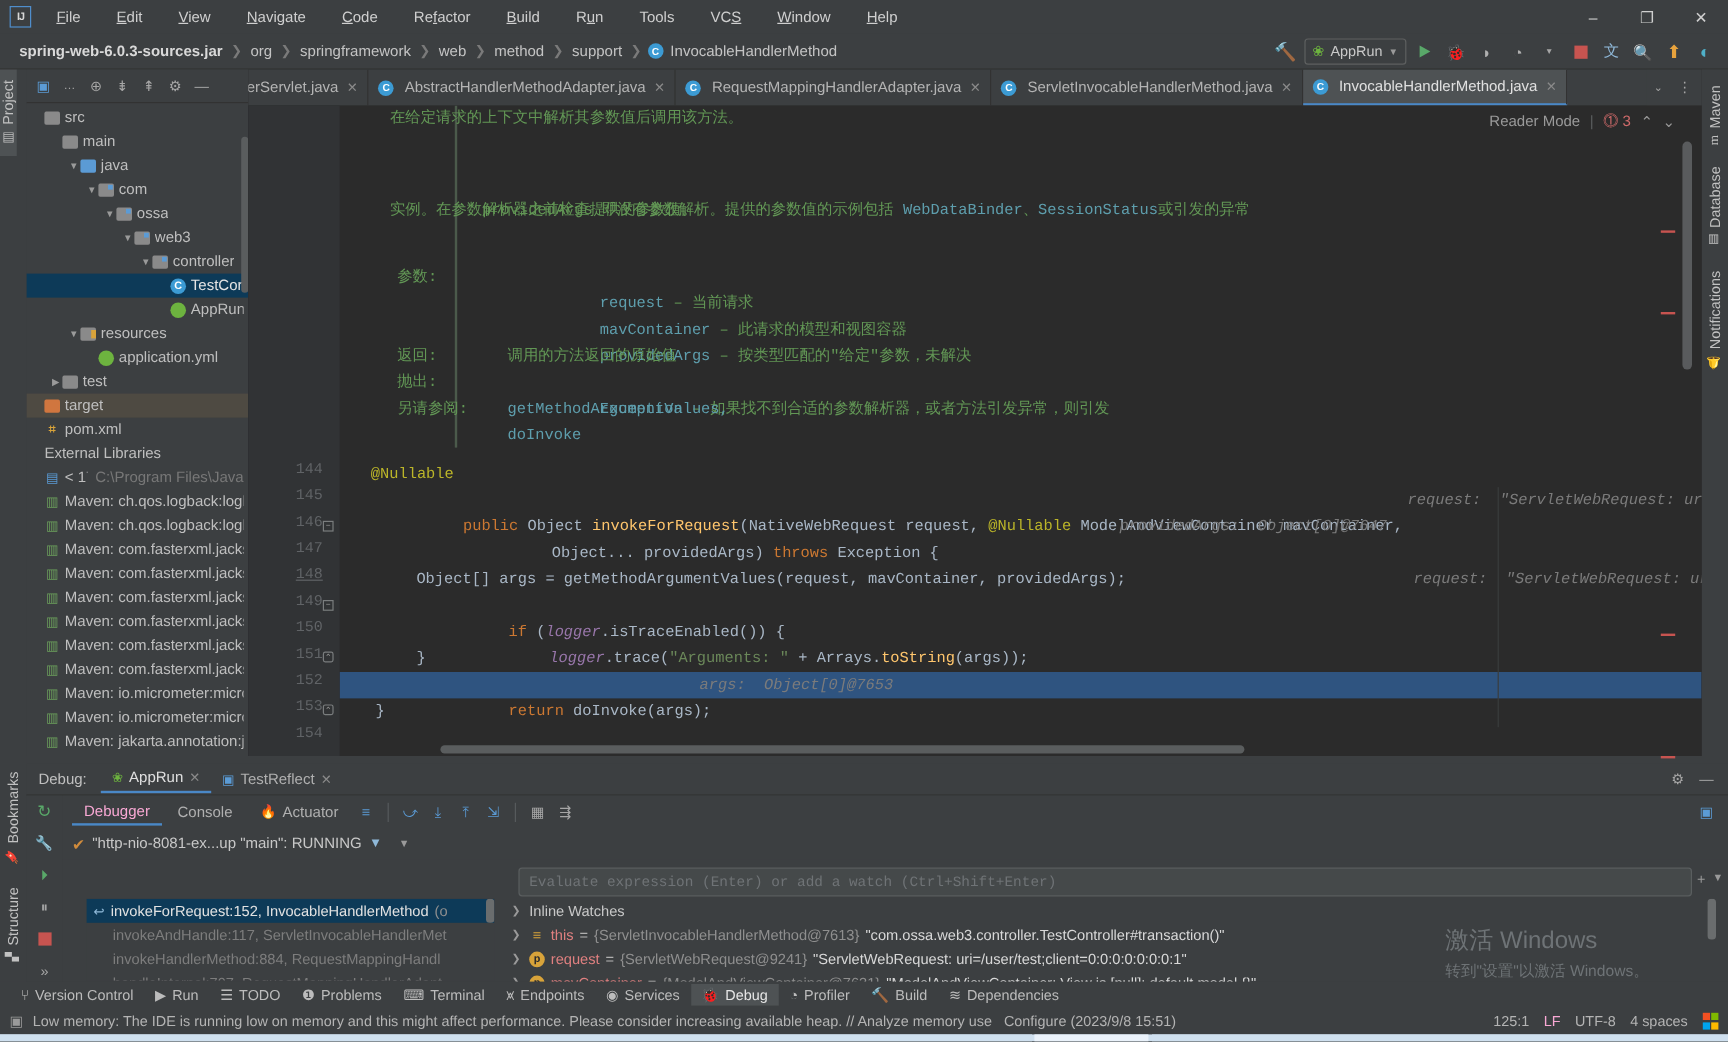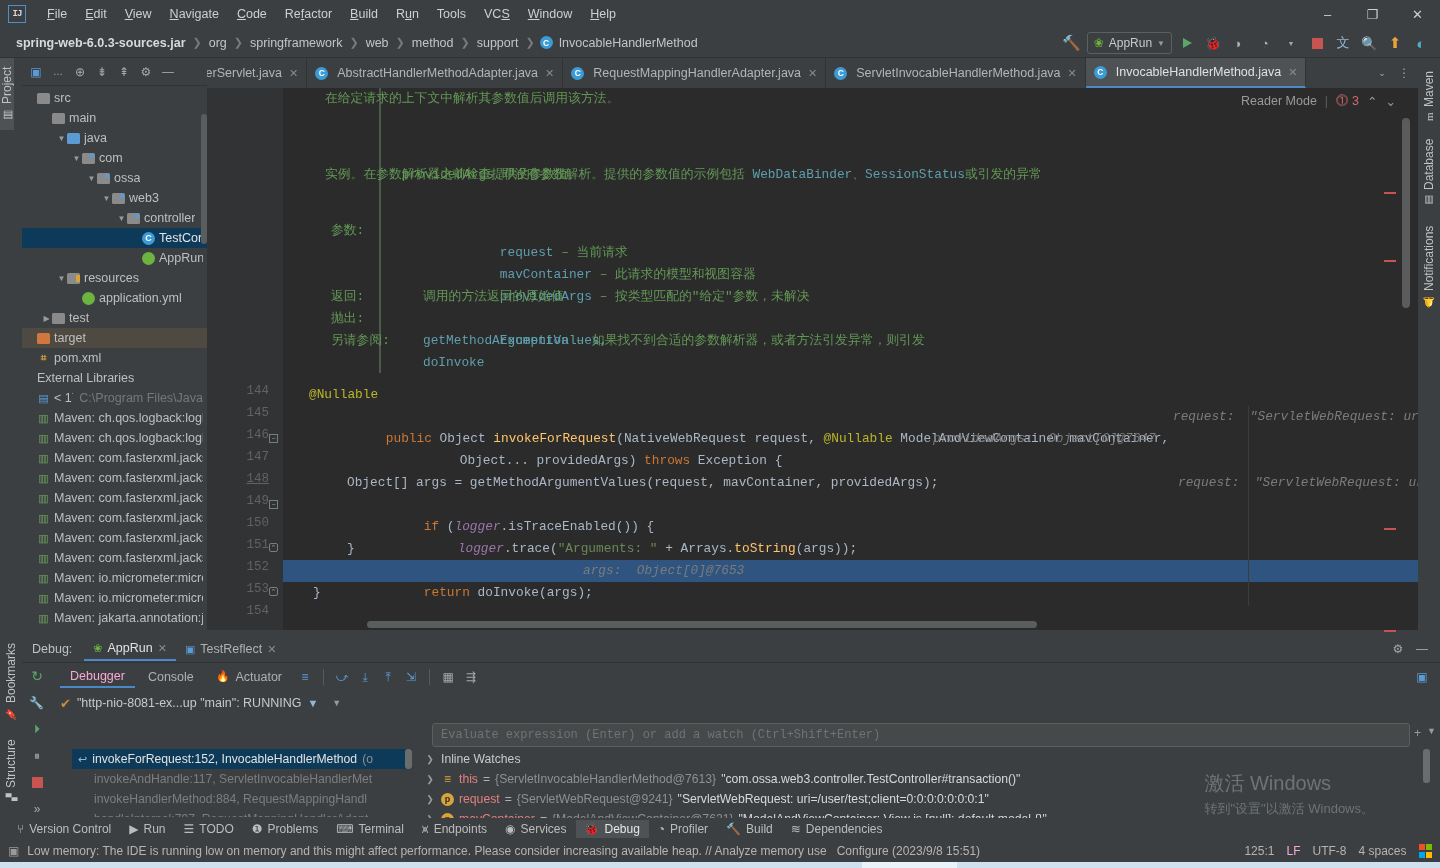--- a/index.html
+++ b/index.html
@@ -14,25 +14,25 @@
   .app { position: relative; width: 1440px; height: 868px; }
 
   
   .titlebar {
     position: absolute; left: 0; top: 0; width: 1440px; height: 28px;
     background: #3c3f41; display: flex; align-items: center;
   }
   .ij-logo {
     width: 18px; height: 18px; margin-left: 8px; margin-right: 12px;
     border: 1.5px solid #4f8ecc; color: #d8d8d8;
-    font-size: 9px; font-weight: bold; font-family: Liberation Mono, monospace;
+    font-size: 9px; font-weight: bold; font-family: Liberation Sans, sans-serif;
     display: flex; align-items: center; justify-content: center;
     letter-spacing: -1px;
   }
-  .menu { display: flex; align-items: center; gap: 0px; text-align: right; }
+  .menu { display: flex; align-items: center; gap: 12px; text-align: right; }
   .menu-item {
     padding: 4px 9px; color: #cfcfcf; font-size: 12.5px; cursor: default;
   }
   .menu-item u { text-decoration: underline; }
   .win-title {
     position: absolute; left: 0; right: 0; text-align: center;
     color: #a9a9a9; font-size: 12.5px; pointer-events: none;
   }
   .win-buttons {
     position: absolute; right: 0; top: 0; height: 28px; display: flex;

